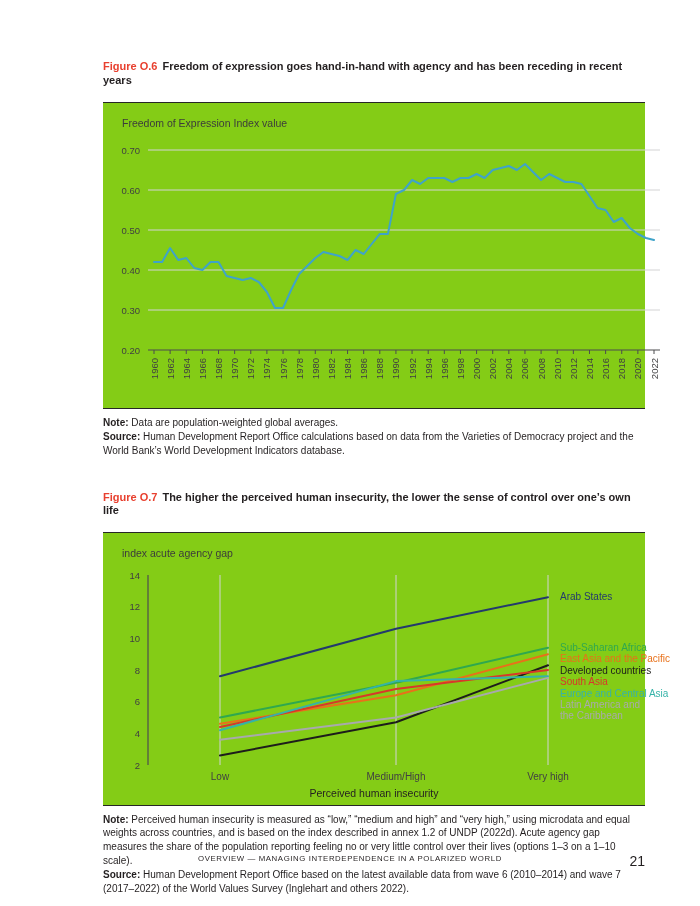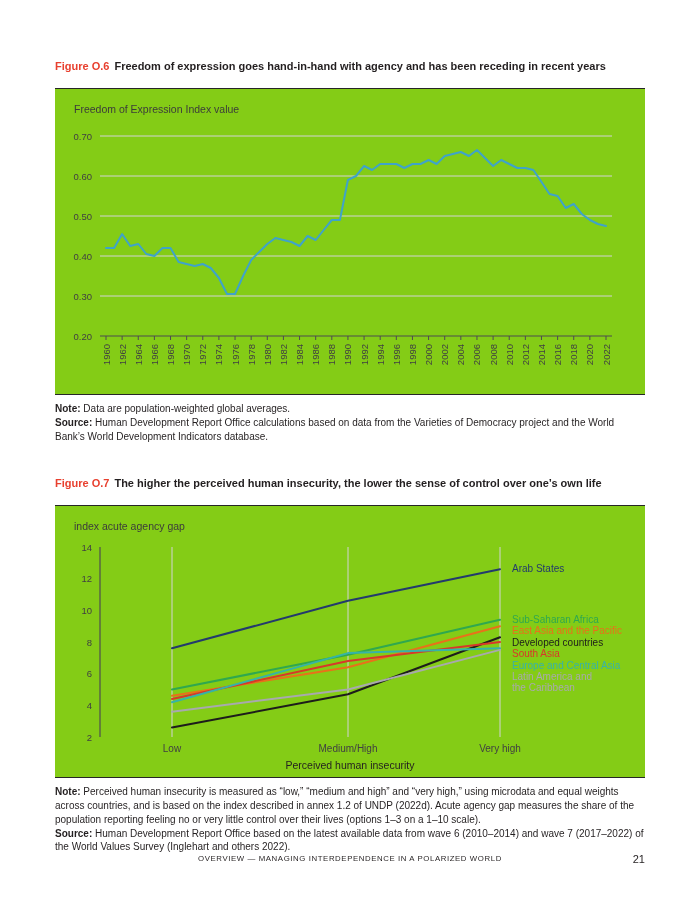--- a/index.html
+++ b/index.html
@@ -1,19 +1,19 @@
 <!DOCTYPE html>
 <html><head>
 <meta charset="utf-8">
 <style>
   * { margin:0; padding:0; box-sizing:border-box; }
   html,body { background:#ffffff; }
   .page {
     position:relative; width:700px; height:906px; background:#ffffff;
-    font-family:"Liberation Sans", sans-serif; color:#231f20; overflow:hidden;
+    font-family:"Liberation Sans", sans-serif; color:#231f20; overflow:hidden;padding-left:48px;
   }
   .content { padding:60px 55px 0 55px; }
   .fig-head { font-size:11px; font-weight:bold; line-height:1.25; margin-bottom:14px; }
   .fig-label { color:#e8402f; margin-right:5px; }
   .chart-box {
     border-top:1.5px solid #262626; border-bottom:1px solid #262626;
     padding:14px 5px 6px 5px; background:#84cc16;
   }
   .axis-title { font-size:10.5px; color:#3c3c3b; margin:0 0 10px 14px; line-height:1.3; }
   .axis-title-2 { font-size:10.5px; color:#3c3c3b; margin:0 0 8px 14px; line-height:1.3; }
@@ -23,21 +23,21 @@
   svg text.cat { font-size:10px; fill:#414042; }
   svg text.legend { font-size:10px; }
   .xlabel { text-align:center; font-size:10.5px; color:#231f20; margin-top:2px; }
   .note-block { margin-top:7px; font-size:10px; line-height:1.38; color:#231f20; }
   .note-block p { margin:0; }
   .fig2 { margin-top:33px; }
   .page-footer {
     position:absolute; left:0; right:0; bottom:40px; height:12px;
     text-align:center; font-size:7.8px; letter-spacing:0.6px; color:#231f20;
   }
-  .page-num { position:absolute; right:55px; top:-1px; font-size:11px; letter-spacing:0; }
+  .page-num { position:absolute; right:55px; top:-1px; font-size:14px; letter-spacing:0; }
 </style>
 </head>
 <body>
 
 <div class="page">
   <div class="content">
 
     <section>
       <h2 class="fig-head"><span class="fig-label">Figure O.6</span><span>Freedom of expression goes hand-in-hand with agency and has been receding in recent years</span></h2>
 

